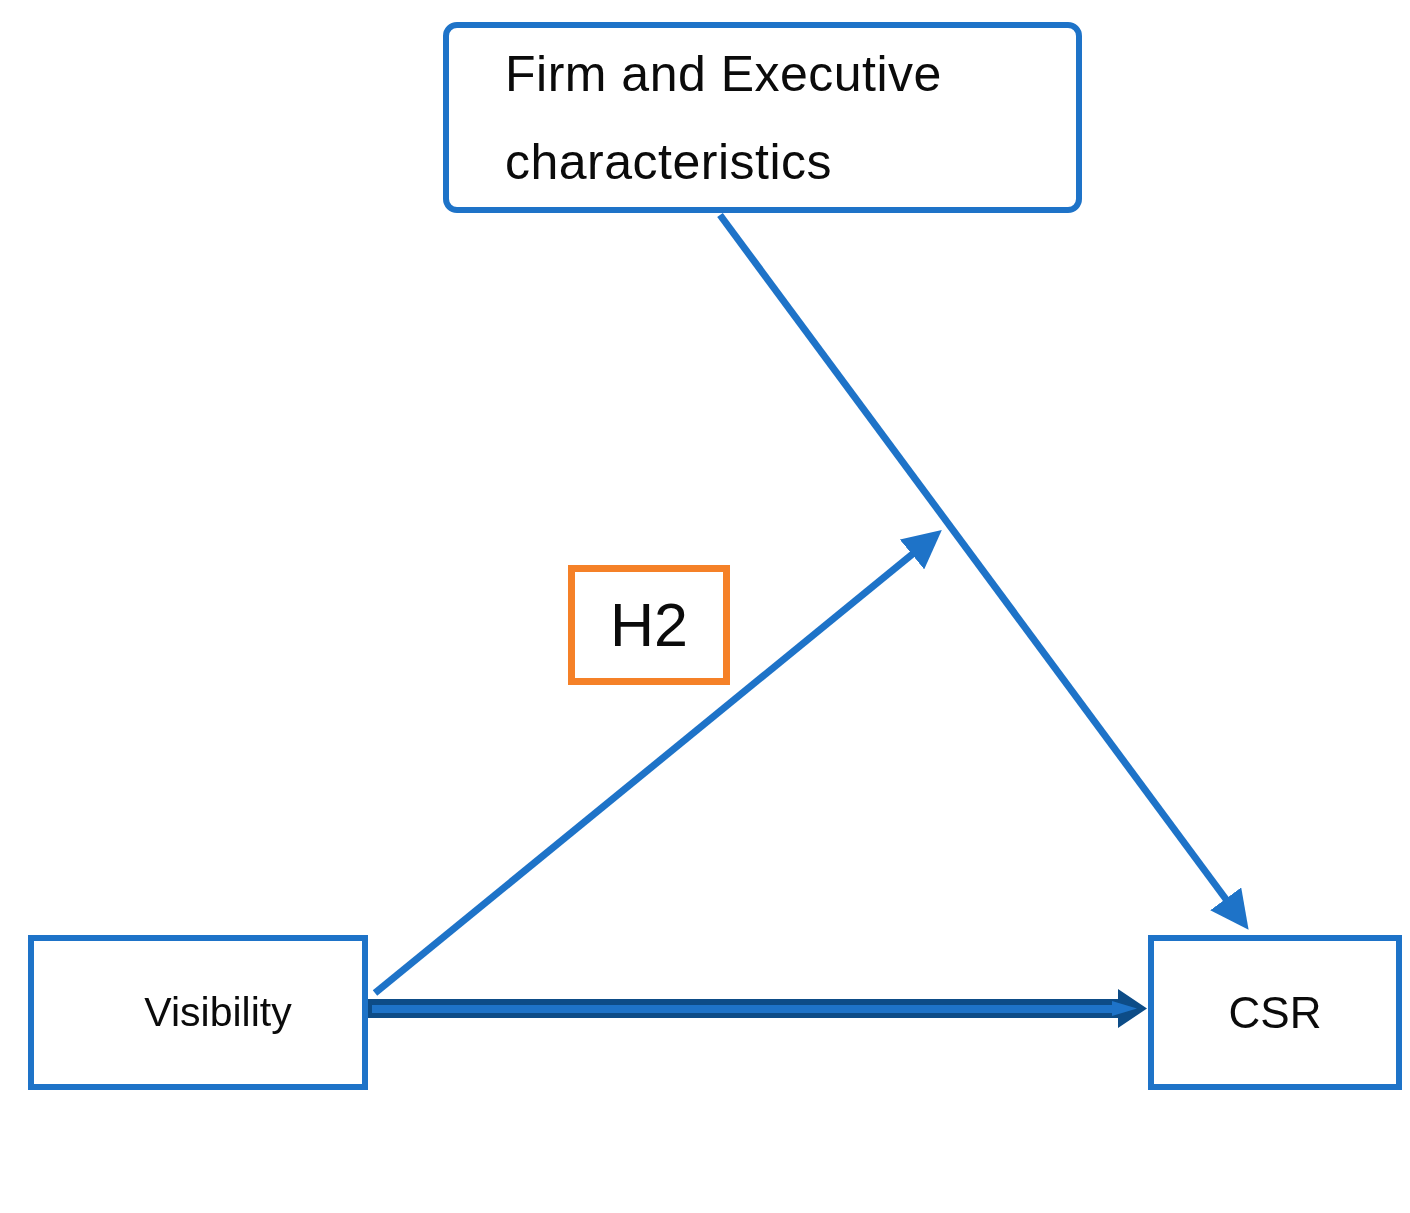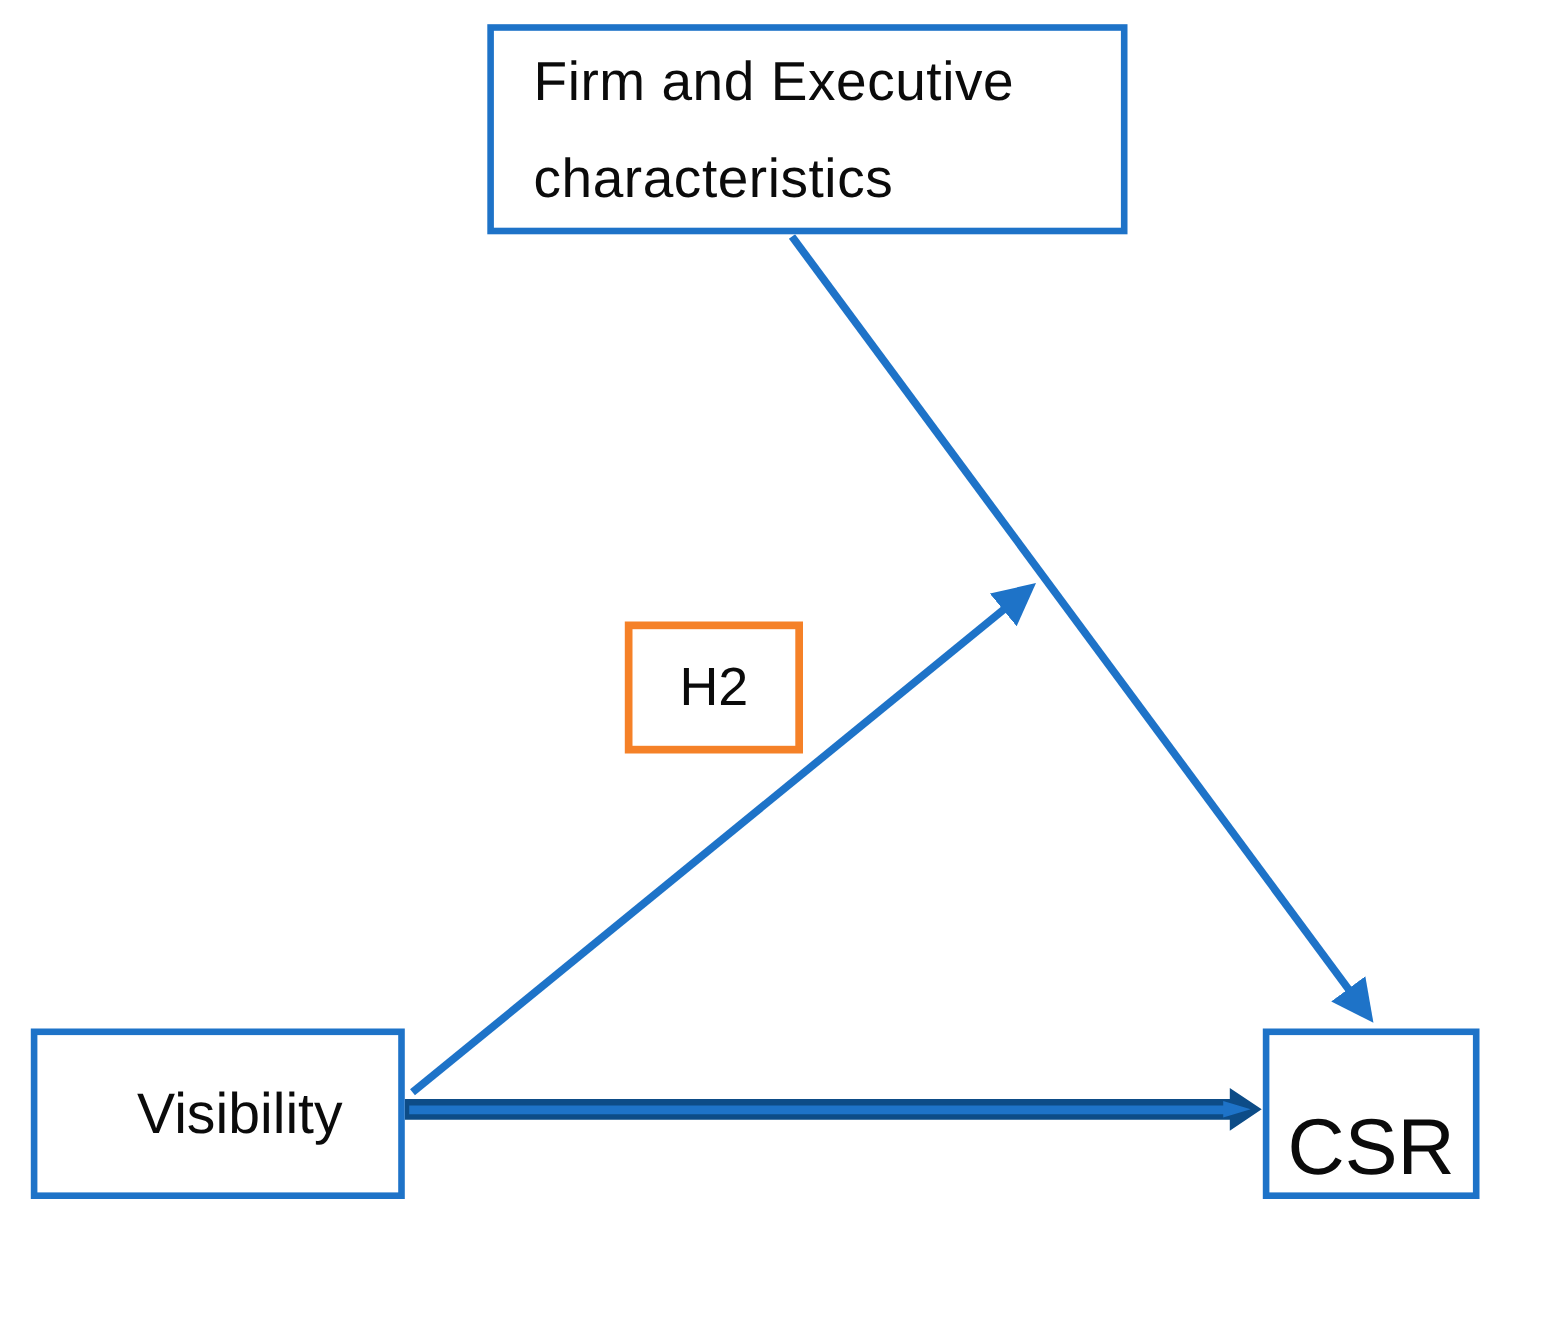--- a/index.html
+++ b/index.html
@@ -42,50 +42,50 @@
     box-sizing: border-box;
     border: 6px solid var(--box-border);
     background: #ffffff;
     color: var(--text);
     display: flex;
     align-items: center;
     justify-content: center;
   }
   .node-firm {
     left: 443px; top: 22px;
-    width: 582px; height: 191px;
+    width: 639px; height: 191px;
     justify-content: flex-start;
-    padding-left: 36px;
+    padding-left: 56px;
     padding-right: 20px;
     font-size: 50px;
     line-height: 88px;
     letter-spacing: 0.5px;
+    border-radius: 14px;
   }
   .node-visibility {
     left: 28px; top: 935px;
     width: 340px; height: 155px;
-    font-size: 52px;
+    font-size: 41px;
     padding-left: 40px;
   }
   .node-csr {
     left: 1148px; top: 935px;
-    width: 197px; height: 155px;
-    font-size: 72px;
-    align-items: flex-end;
+    width: 254px; height: 155px;
+    font-size: 44px;
   }
   .hyp-box {
     position: absolute;
     box-sizing: border-box;
     border: 7px solid var(--hypothesis-border);
     background: #ffffff;
     color: var(--text);
     display: flex;
     align-items: center;
     justify-content: center;
-    font-size: 49px;
+    font-size: 61px;
   }
   .hyp-h2 {
     left: 568px; top: 565px;
     width: 162px; height: 120px;
   }
   .hyp-h1 {
     left: 695px; top: 1064px;
     width: 167px; height: 122px;
   }
 </style>

